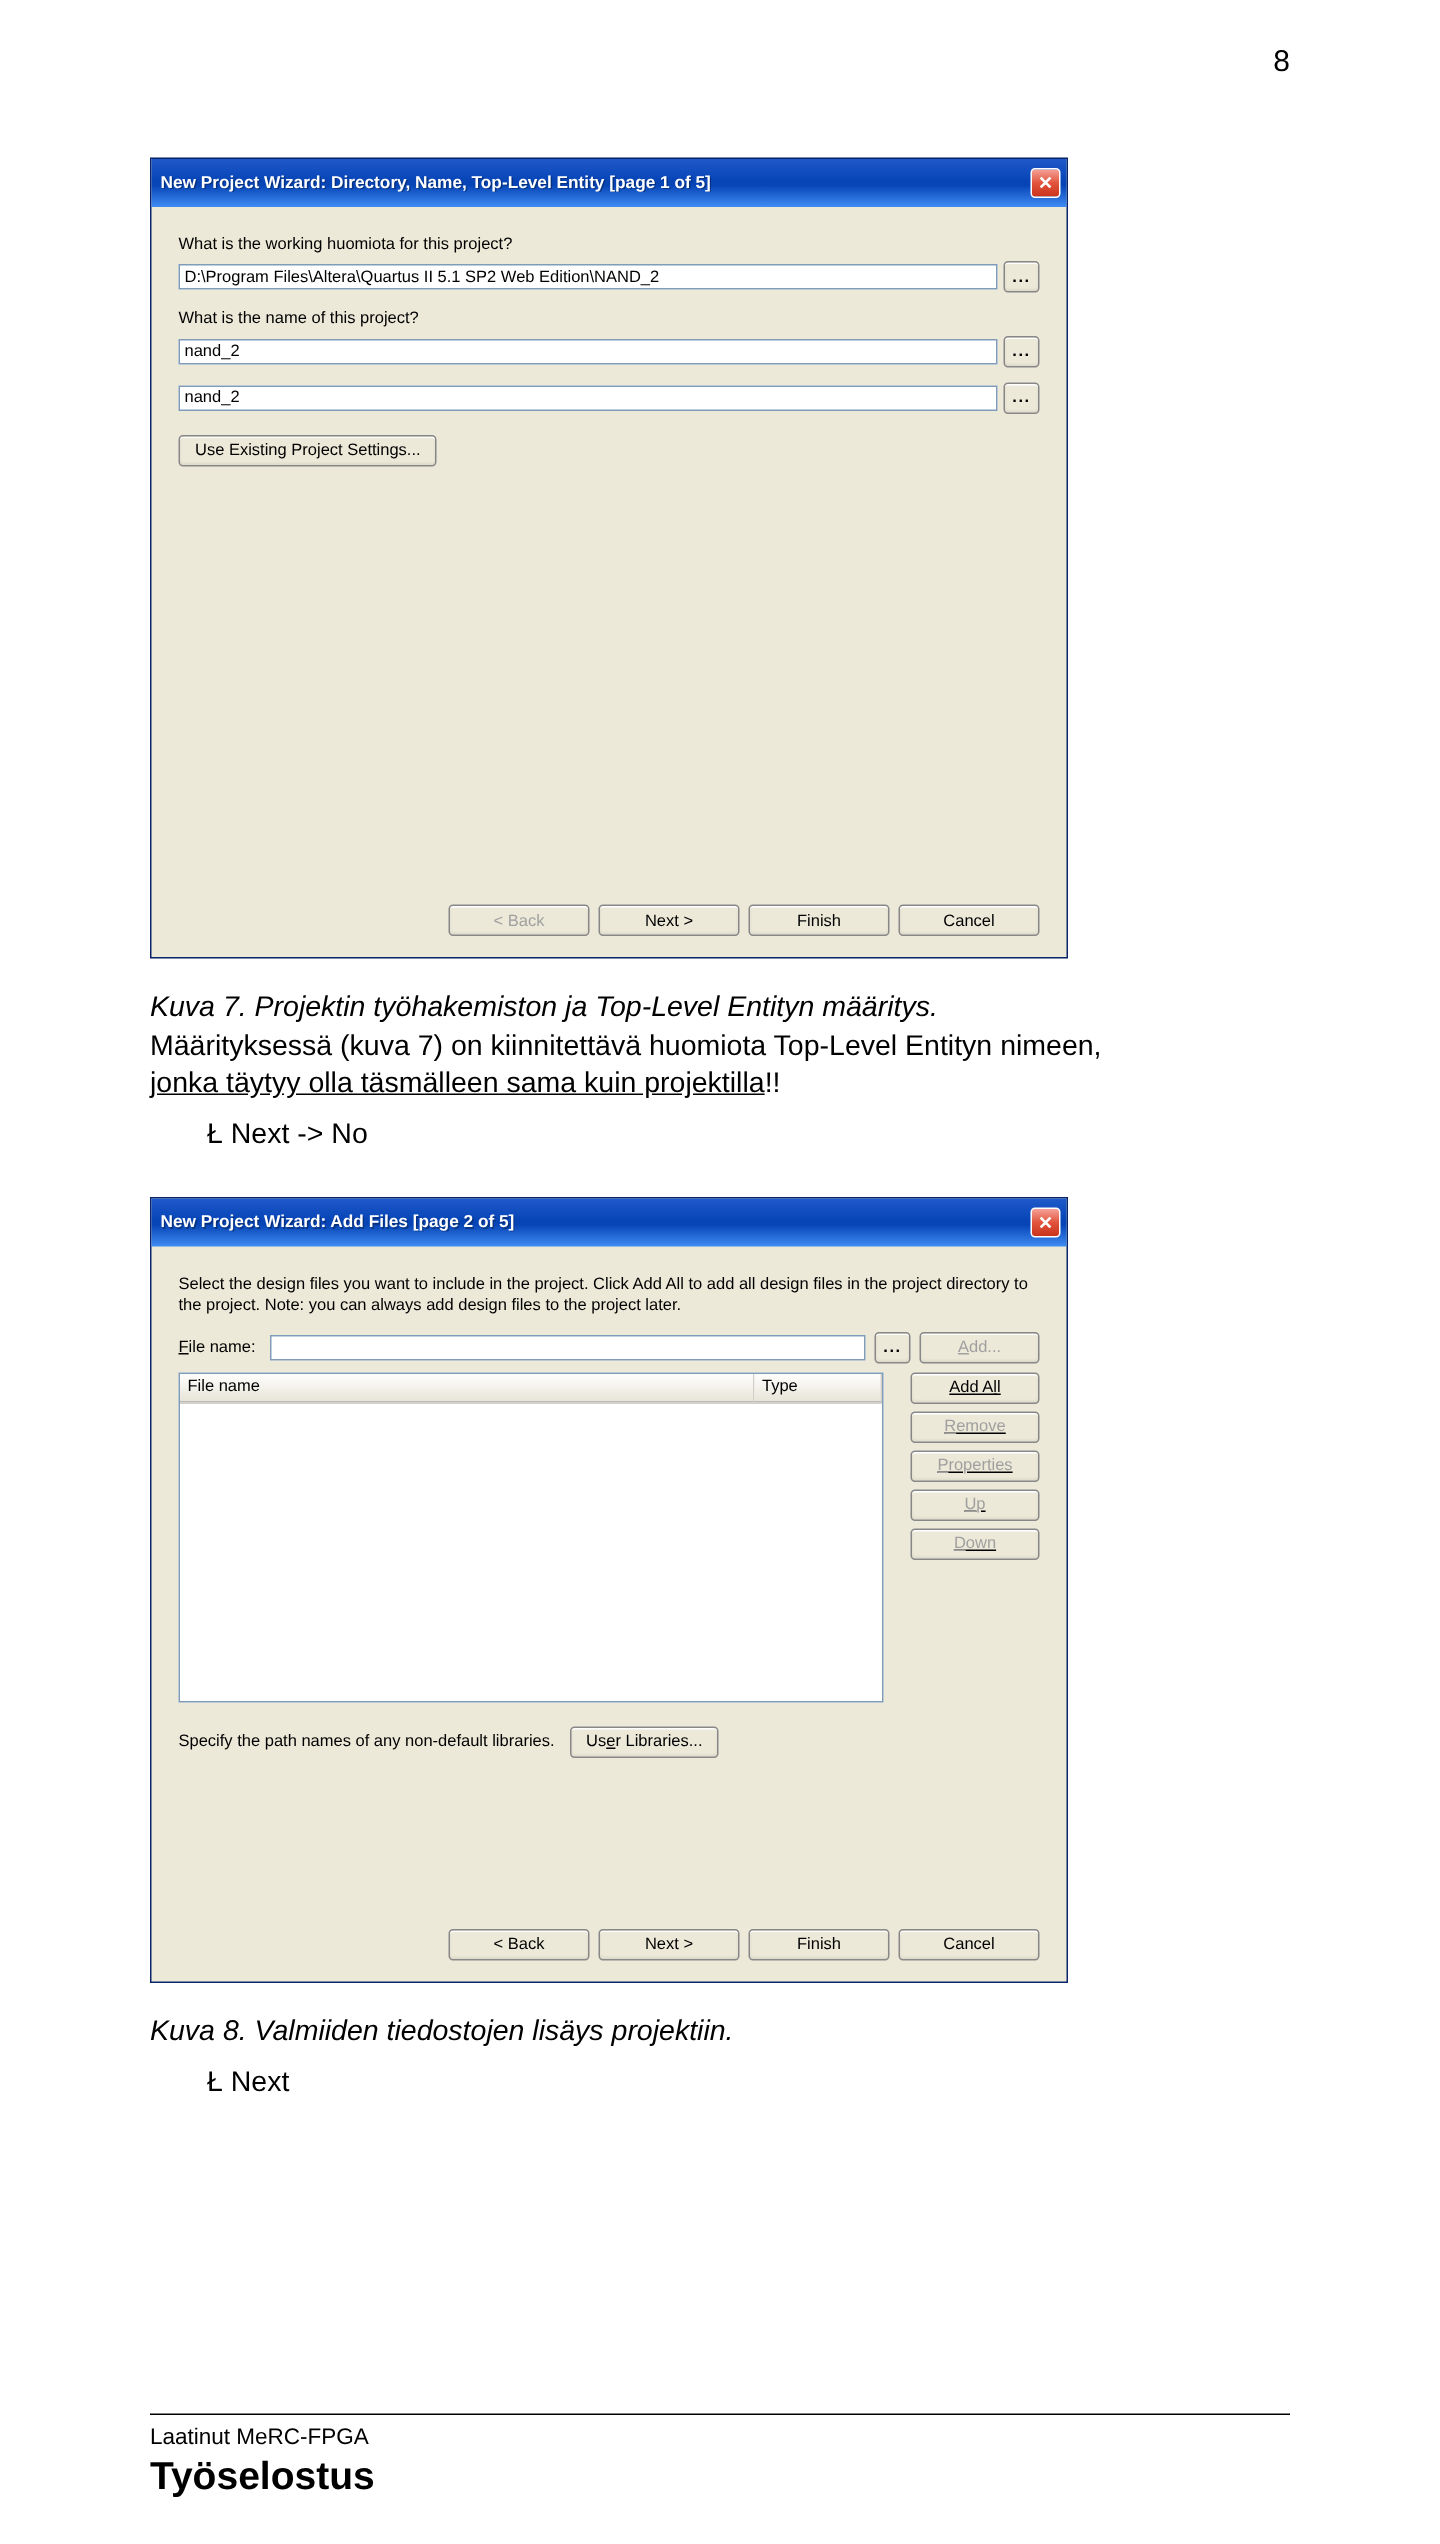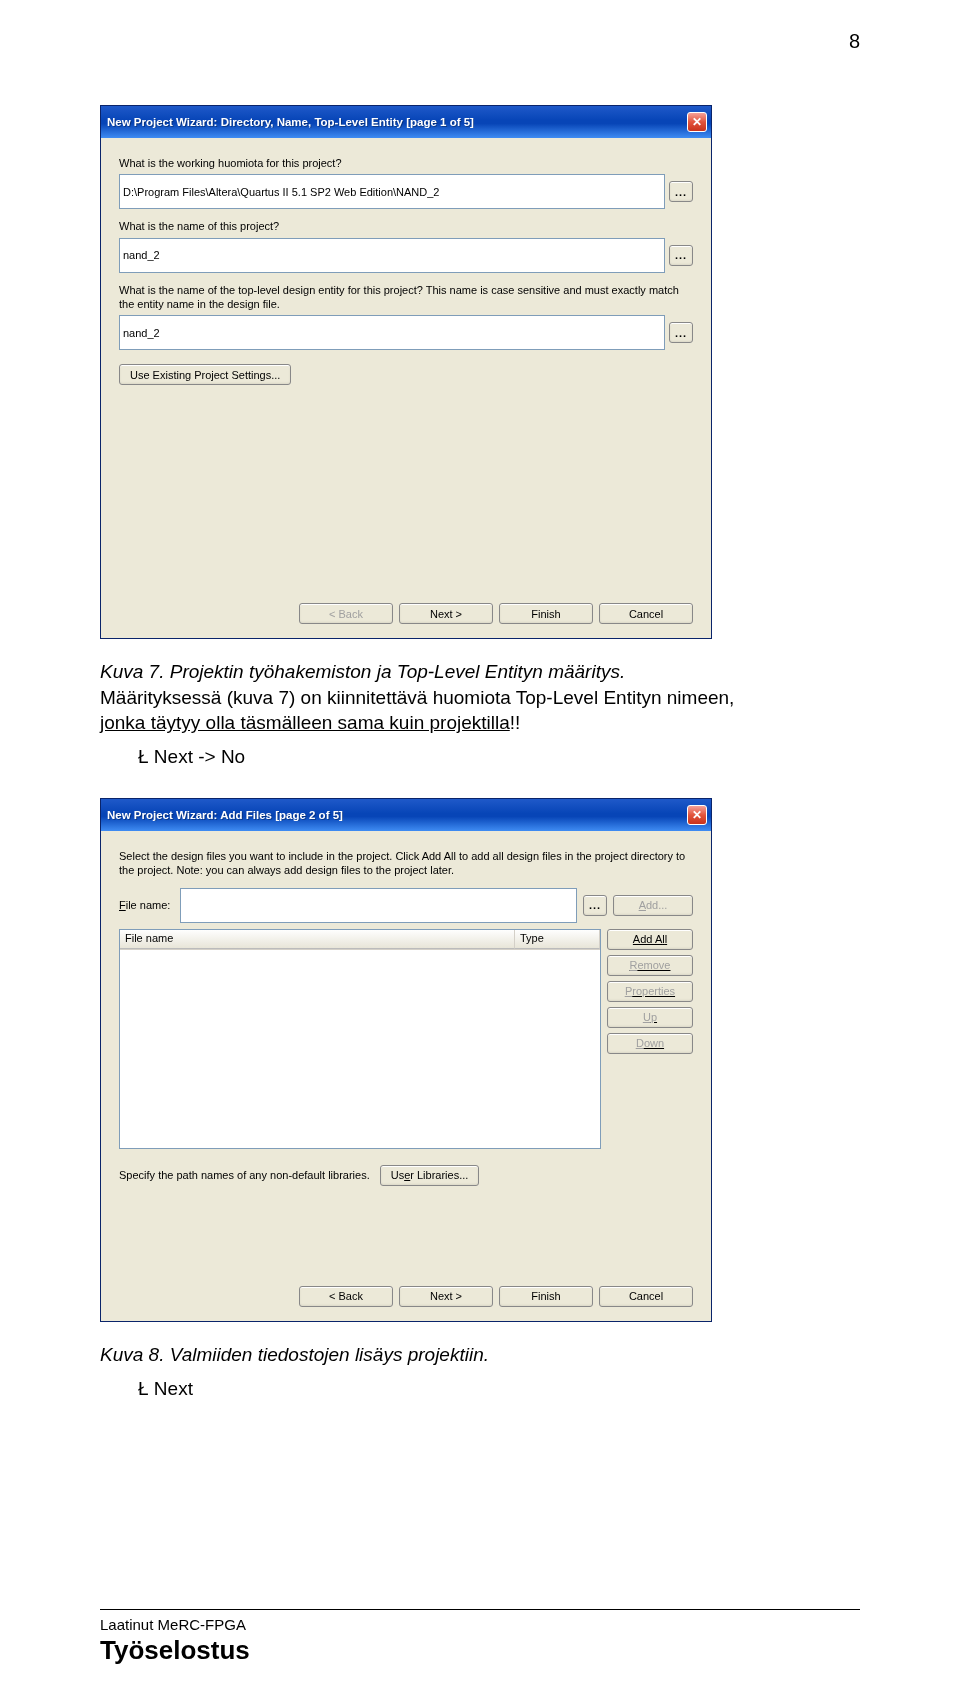--- a/index.html
+++ b/index.html
@@ -62,21 +62,21 @@
     padding: 18px 18px 14px 18px;
     min-height: 500px;
     position: relative;
   }
   .dialog-body.short { min-height: 490px; }
   .field-row { margin-bottom: 6px; }
   .label { color: #000; margin-bottom: 4px; line-height: 1.3; }
   .input-row { display: flex; align-items: center; gap: 4px; }
   .input {
     flex: 1;
-    height: 35px;
+    height: 17px;
     border: 1px solid #7f9db9;
     background: #fff;
     padding: 1px 3px;
     font-size: 11px;
     font-family: Tahoma, Arial, sans-serif;
   }
   .browse-btn, .xp-btn {
     height: 21px;
     border: 1px solid #888;
     background: #ece9d8;
@@ -113,21 +113,21 @@
     font-size: 19px;
     margin-top: 10px;
     margin-left: 38px;
   }
   .dialog2 { margin-top: 30px; }
 
   
   .d2-desc { line-height: 1.3; margin-bottom: 10px; }
   .file-row { display: flex; align-items: center; gap: 6px; margin-bottom: 6px; justify-content: center; }
   .file-label { width: 55px; }
-  .listbox-row { display: flex; gap: 6px; }
+  .listbox-row { display: flex; gap: 18px; }
   .listbox {
     flex: 1;
     height: 220px;
     border: 1px solid #7f9db9;
     background: #fff;
     display: flex;
     flex-direction: column;
   }
   .listbox-header {
     height: 20px;
@@ -186,21 +186,20 @@
       </div>
     </div>
     <div class="field-row" style="margin-top:10px;">
       <div class="label">What is the name of this project?</div>
       <div class="input-row">
         <input class="input" value="nand_2" style="">
         <button class="browse-btn">...</button>
       </div>
     </div>
     <div class="field-row" style="margin-top:10px;">
-      <div class="label">What is the name of the top-level design entity for this project? This name is case sensitive and must exactly match the entity name in the design file.</div>
       <div class="input-row">
         <input class="input" value="nand_2" style="">
         <button class="browse-btn">...</button>
       </div>
     </div>
     <div class="use-existing">
       <button class="xp-btn" style="padding:0 10px;">Use Existing Project Settings...</button>
     </div>
     <div class="bottom-buttons">
       <button class="xp-btn wide disabled">&lt; Back</button>

